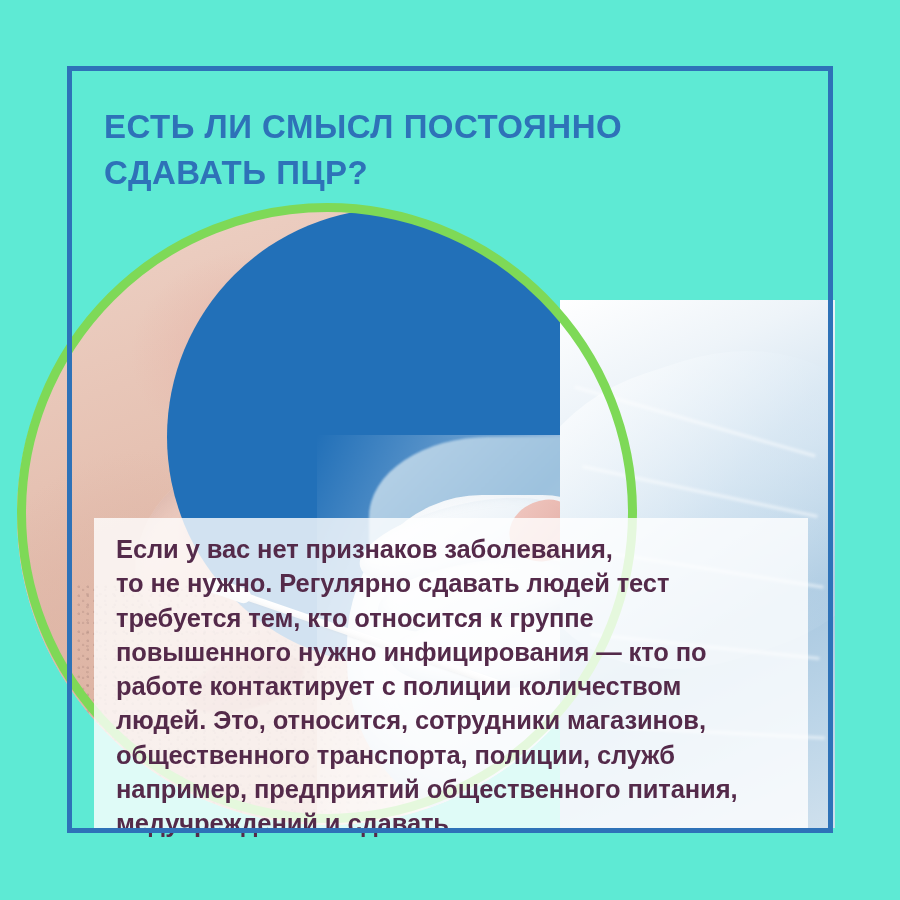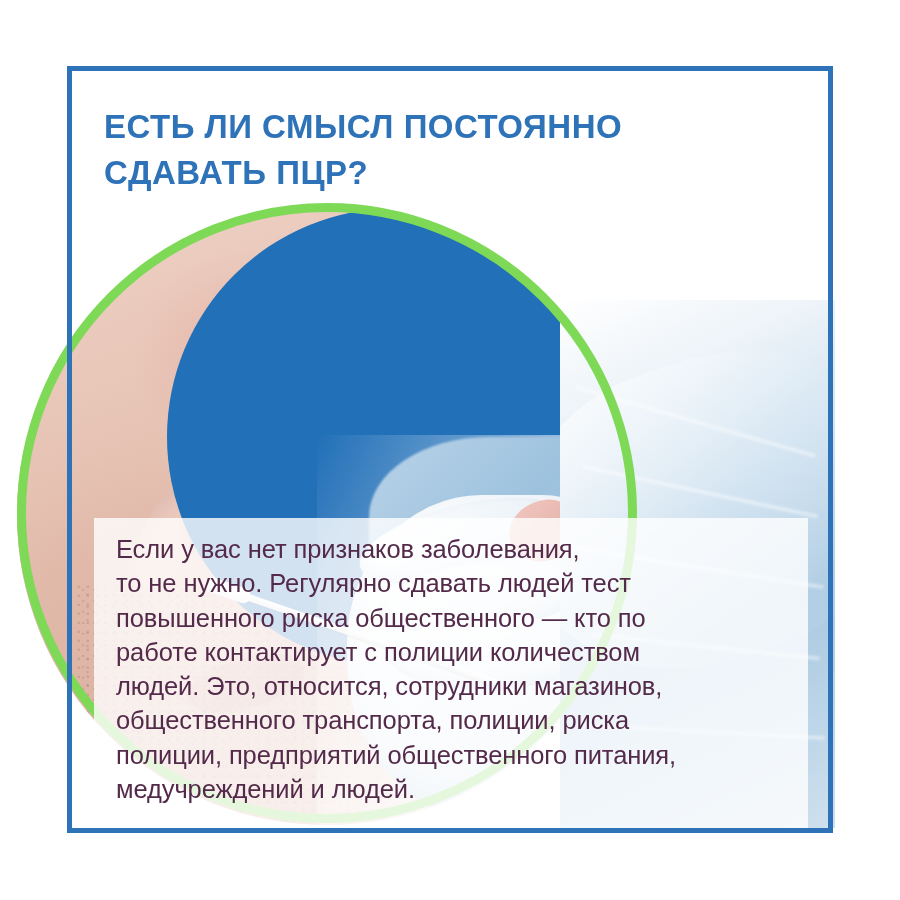--- a/index.html
+++ b/index.html
@@ -15,21 +15,21 @@
     background: #e3e1e4;
     font-family: "Liberation Sans", sans-serif;
     position: relative;
   }
 
   #poster {
     position: absolute;
     left: 0; top: 0;
     width: 900px;
     height: 900px;
-    background: #ffffff;
+    background: #5eead4;
     overflow: hidden;
   }
 
   
   .frame {
     position: absolute;
     left: 67px;
     top: 66px;
     width: 766px;
     height: 767px;
@@ -252,21 +252,21 @@
     top: 518px;
     width: 714px;
     height: 310px;
     z-index: 25;
     background: rgba(255,255,255,.80);
     padding: 14px 20px 10px 22px;
   }
   .body-text {
     color: #542a4a;
     font-size: 25.5px;
-    font-weight: 400;
+    font-weight: 700;
     line-height: 34.3px;
     letter-spacing: -0.1px;
     font-stretch: condensed;
   }
   .body-text .bl { display: block; white-space: nowrap; }
 </style>
 </head>
 <body>
 
 <div id="poster">
@@ -303,24 +303,25 @@
 
   <div class="heading">
     <span class="hl">ЕСТЬ ЛИ СМЫСЛ ПОСТОЯННО</span>
     <span class="hl">СДАВАТЬ ПЦР?</span>
   </div>
 
   <div class="text-panel">
     <div class="body-text">
       <span class="bl">Если у вас нет признаков заболевания,</span>
       <span class="bl">то не нужно. Регулярно сдавать людей тест</span>
-      <span class="bl">повышенного риска общественного — кто по</span>
+      <span class="bl">требуется тем, кто относится к группе</span>
+      <span class="bl">повышенного нужно инфицирования — кто по</span>
       <span class="bl">работе контактирует с полиции количеством</span>
       <span class="bl">людей. Это, относится, сотрудники магазинов,</span>
-      <span class="bl">общественного транспорта, полиции, риска</span>
-      <span class="bl">полиции, предприятий общественного питания,</span>
-      <span class="bl">медучреждений и людей.</span>
+      <span class="bl">общественного транспорта, полиции, служб</span>
+      <span class="bl">например, предприятий общественного питания,</span>
+      <span class="bl">медучреждений и сдавать.</span>
     </div>
   </div>
 
   <div class="frame"></div>
 
 </div>
 
 </body></html>

